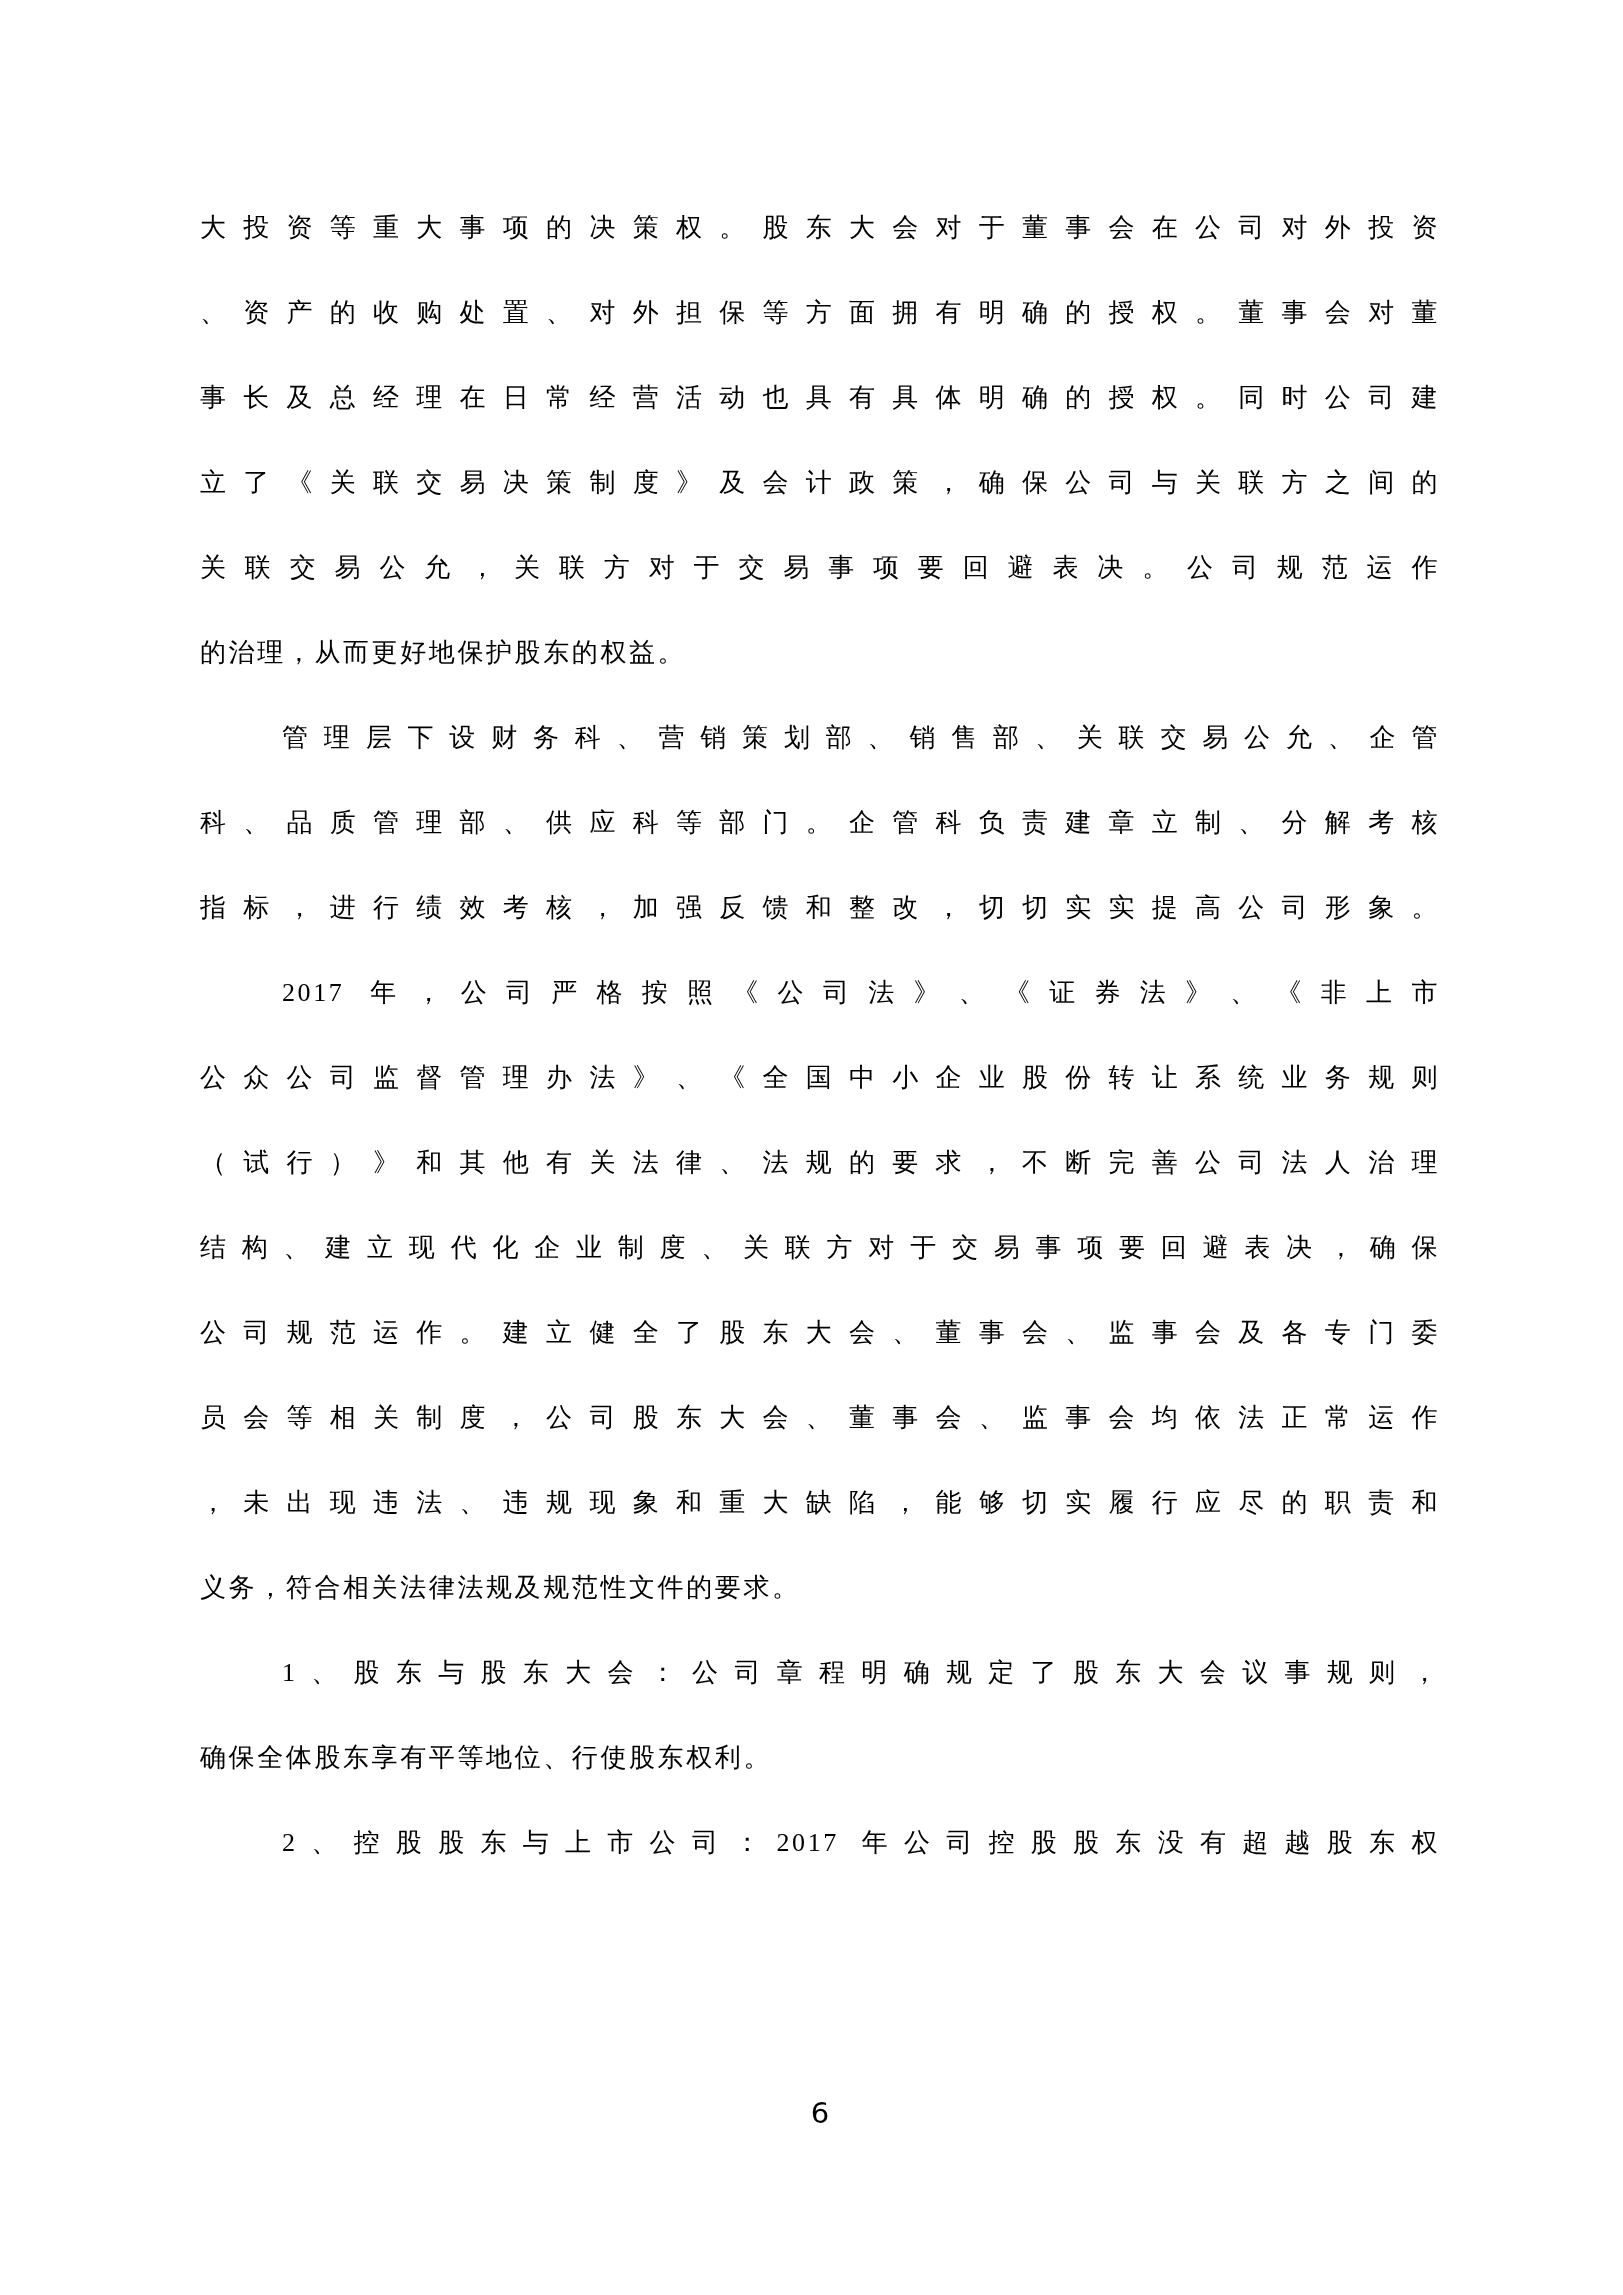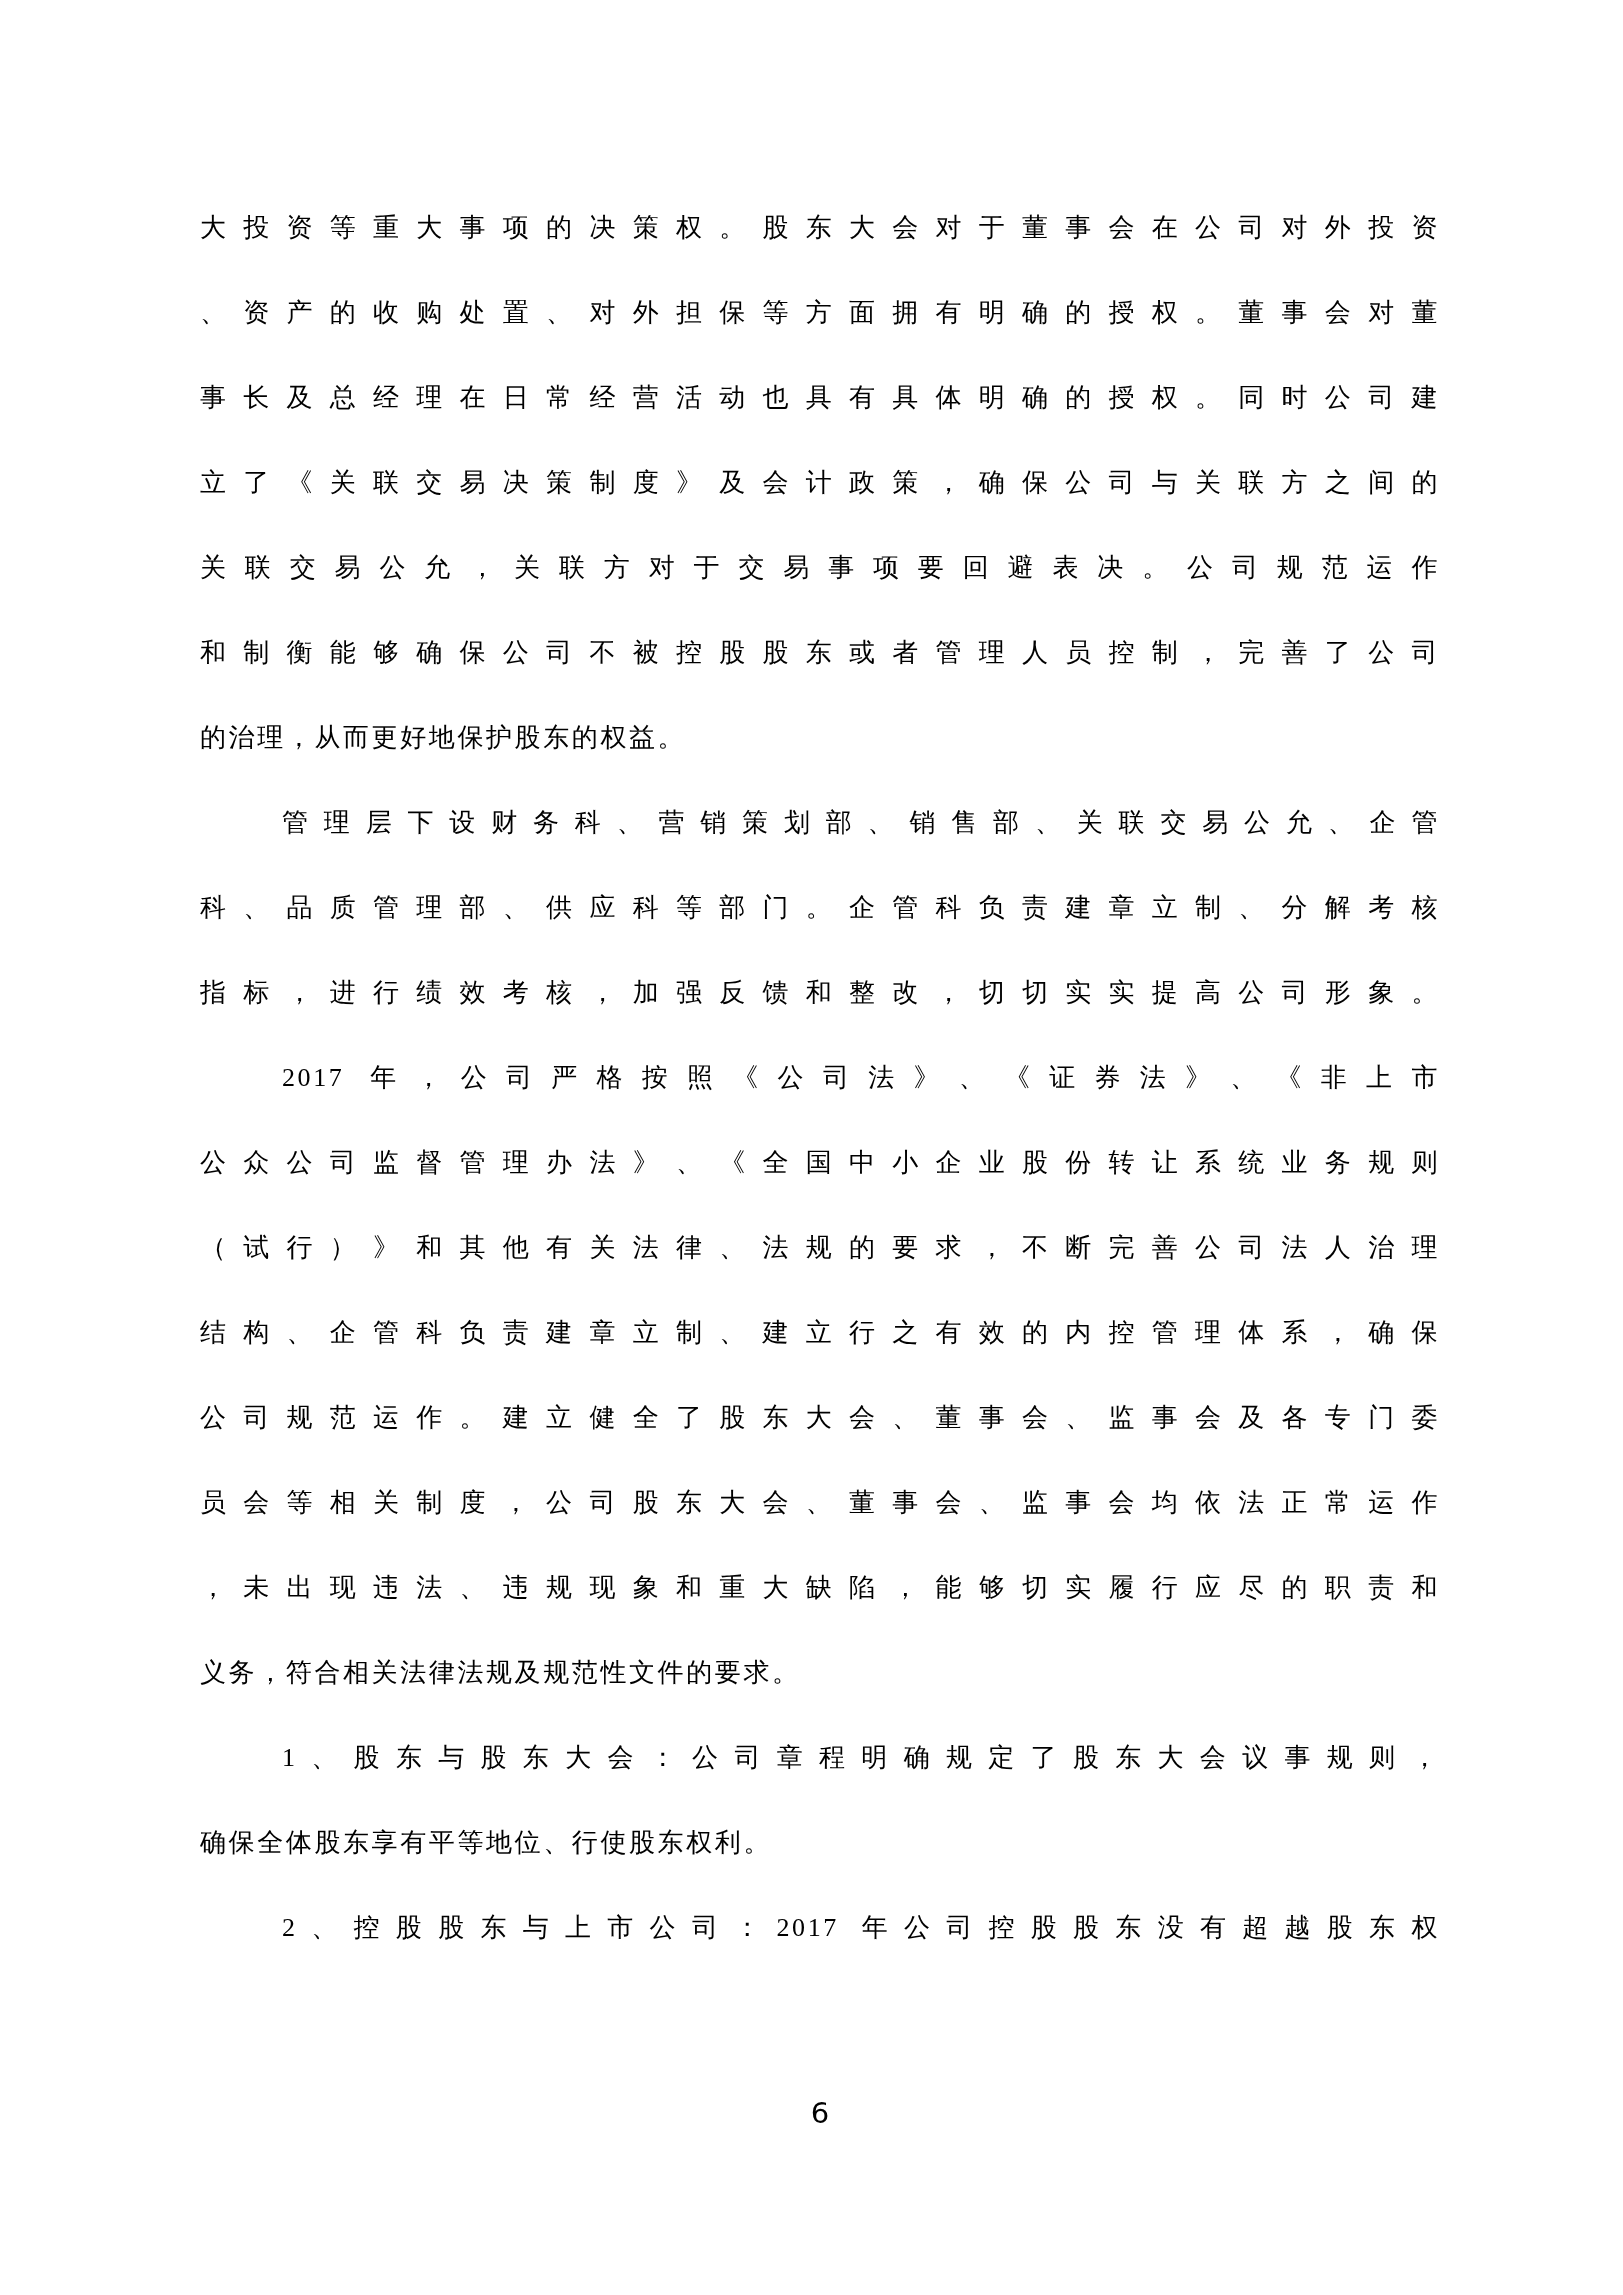--- a/index.html
+++ b/index.html
@@ -56,29 +56,28 @@
 </head>
 <body>
 
 <div class="page">
   <div class="content">
     <div class="ln fl">大投资等重大事项的决策权。股东大会对于董事会在公司对外投资</div>
     <div class="ln fl">、资产的收购处置、对外担保等方面拥有明确的授权。董事会对董</div>
     <div class="ln fl">事长及总经理在日常经营活动也具有具体明确的授权。同时公司建</div>
     <div class="ln fl">立了《关联交易决策制度》及会计政策，确保公司与关联方之间的</div>
     <div class="ln fl">关联交易公允，关联方对于交易事项要回避表决。公司规范运作</div>
-    <div class="ln fl">和制衡能够确保公司不被控股股东或者管理人员控制，完善了公司</div>
     <div class="ln">的治理，从而更好地保护股东的权益。</div>
     <div class="ln fl ind">管理层下设财务科、营销策划部、销售部、关联交易公允、企管</div>
     <div class="ln fl">科、品质管理部、供应科等部门。企管科负责建章立制、分解考核</div>
     <div class="ln fl">指标，进行绩效考核，加强反馈和整改，切切实实提高公司形象。</div>
     <div class="ln fl ind">2017 年，公司严格按照《公司法》、《证券法》、《非上市</div>
     <div class="ln fl">公众公司监督管理办法》、《全国中小企业股份转让系统业务规则</div>
     <div class="ln fl">（试行）》和其他有关法律、法规的要求，不断完善公司法人治理</div>
-    <div class="ln fl">结构、企管科负责建章立制、建立行之有效的内控管理体系，确保</div>
+    <div class="ln fl">结构、建立现代化企业制度、关联方对于交易事项要回避表决，确保</div>
     <div class="ln fl">公司规范运作。建立健全了股东大会、董事会、监事会及各专门委</div>
     <div class="ln fl">员会等相关制度，公司股东大会、董事会、监事会均依法正常运作</div>
     <div class="ln fl">，未出现违法、违规现象和重大缺陷，能够切实履行应尽的职责和</div>
     <div class="ln">义务，符合相关法律法规及规范性文件的要求。</div>
     <div class="ln fl ind">1、股东与股东大会：公司章程明确规定了股东大会议事规则，</div>
     <div class="ln">确保全体股东享有平等地位、行使股东权利。</div>
     <div class="ln fl ind">2、控股股东与上市公司：2017 年公司控股股东没有超越股东权</div>
   </div>
   <div class="page-number">6</div>
 </div>

